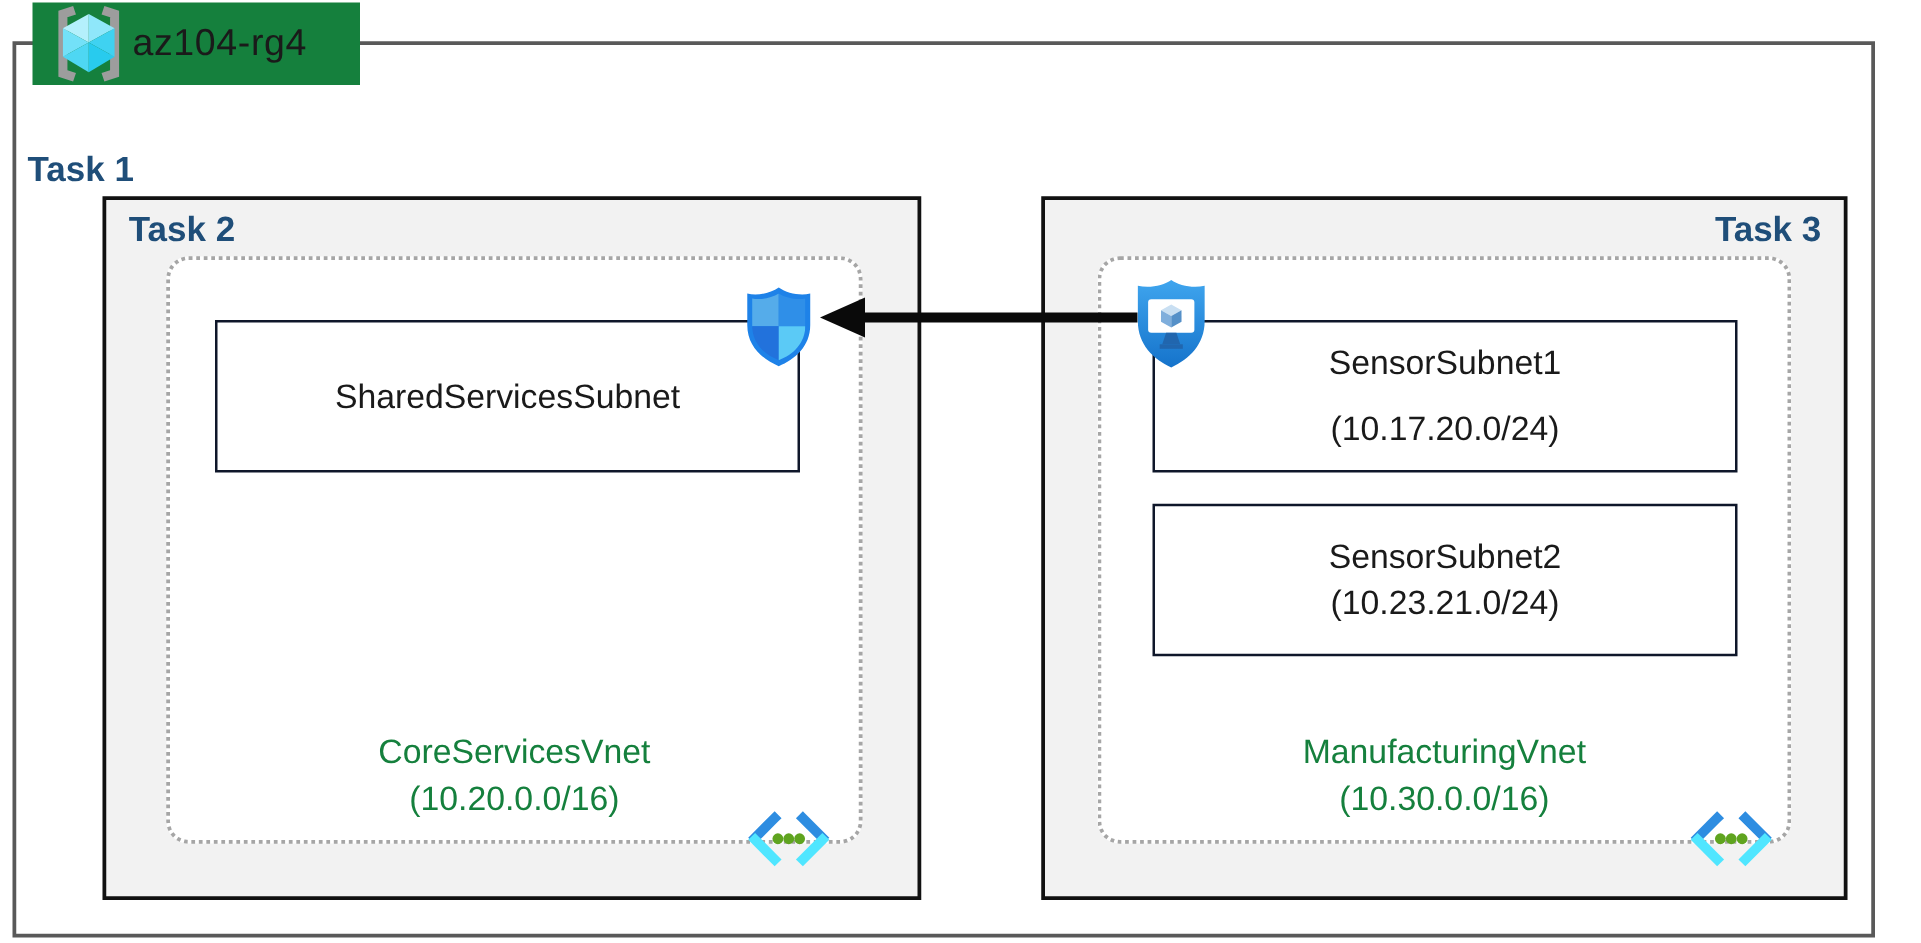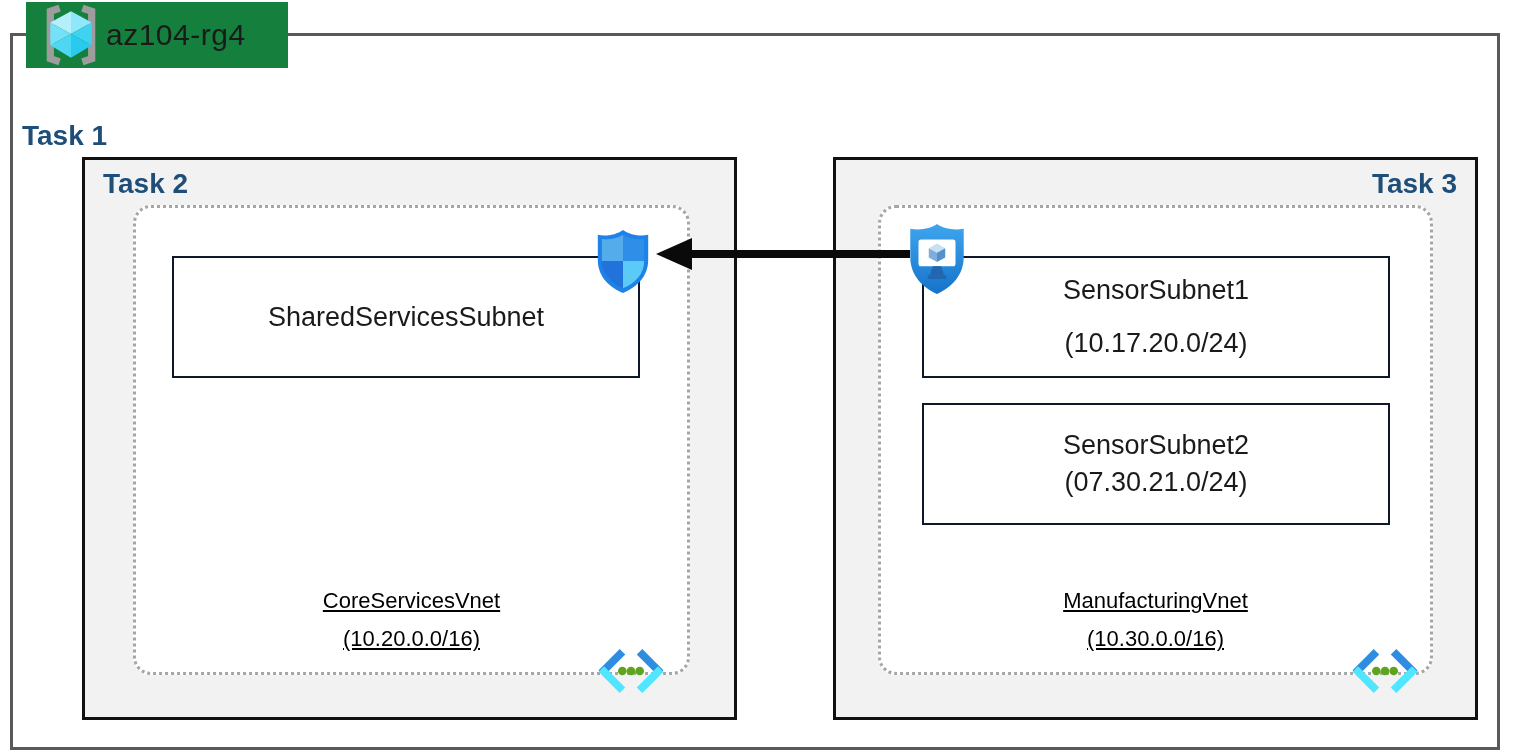--- a/index.html
+++ b/index.html
@@ -33,21 +33,21 @@
   .subnet { position:absolute; width:468px; height:122px; background:#ffffff;
             border:2px solid #0f172a; display:flex; flex-direction:column;
             align-items:center; justify-content:center; z-index:1; }
   .subnet .line { font-size:27px; line-height:37px; color:#1a1a1a; text-align:center; }
   .sn-l1 { left:172px; top:256px; }
   .sn-l2 { left:172px; top:403px; }
   .sn-r1 { left:922px; top:256px;gap:16px; }
   .sn-r2 { left:922px; top:403px; }
 
   .vnet-name { position:absolute; top:582px; width:557px; text-align:center; z-index:1; }
-  .vnet-name .line { font-size:22px; line-height:38px; color:#000000;text-decoration:underline; }
+  .vnet-name .line { font-size:27px; line-height:38px; color:#15803d; }
   .vn-left  { left:133px; }
   .vn-right { left:878px; width:555px; }
 
   .icon-abs { position:absolute; z-index:4; }
   .rg-icon   { width:70px; height:62px; }
   .nsg-icon  { left:592px; top:227px; width:62px; height:68px; }
   .asg-icon  { left:906px; top:222px; width:62px; height:74px; }
   .vneticon-left  { left:598px;  top:646px; width:66px; height:50px; z-index:3; }
   .vneticon-right { left:1352px; top:646px; width:66px; height:50px; z-index:3; }
 
@@ -95,21 +95,21 @@
   <div class="subnet sn-l1">
     <div class="line">SharedServicesSubnet</div>
   </div>
 
   <div class="subnet sn-r1">
     <div class="line">SensorSubnet1</div>
     <div class="line">(10.17.20.0/24)</div>
   </div>
   <div class="subnet sn-r2">
     <div class="line">SensorSubnet2</div>
-    <div class="line">(07.30.21.0/24)</div>
+    <div class="line">(10.23.21.0/24)</div>
   </div>
 
   <div class="vnet-name vn-left">
     <div class="line">CoreServicesVnet</div>
     <div class="line">(10.20.0.0/16)</div>
   </div>
   <div class="vnet-name vn-right">
     <div class="line">ManufacturingVnet</div>
     <div class="line">(10.30.0.0/16)</div>
   </div>

